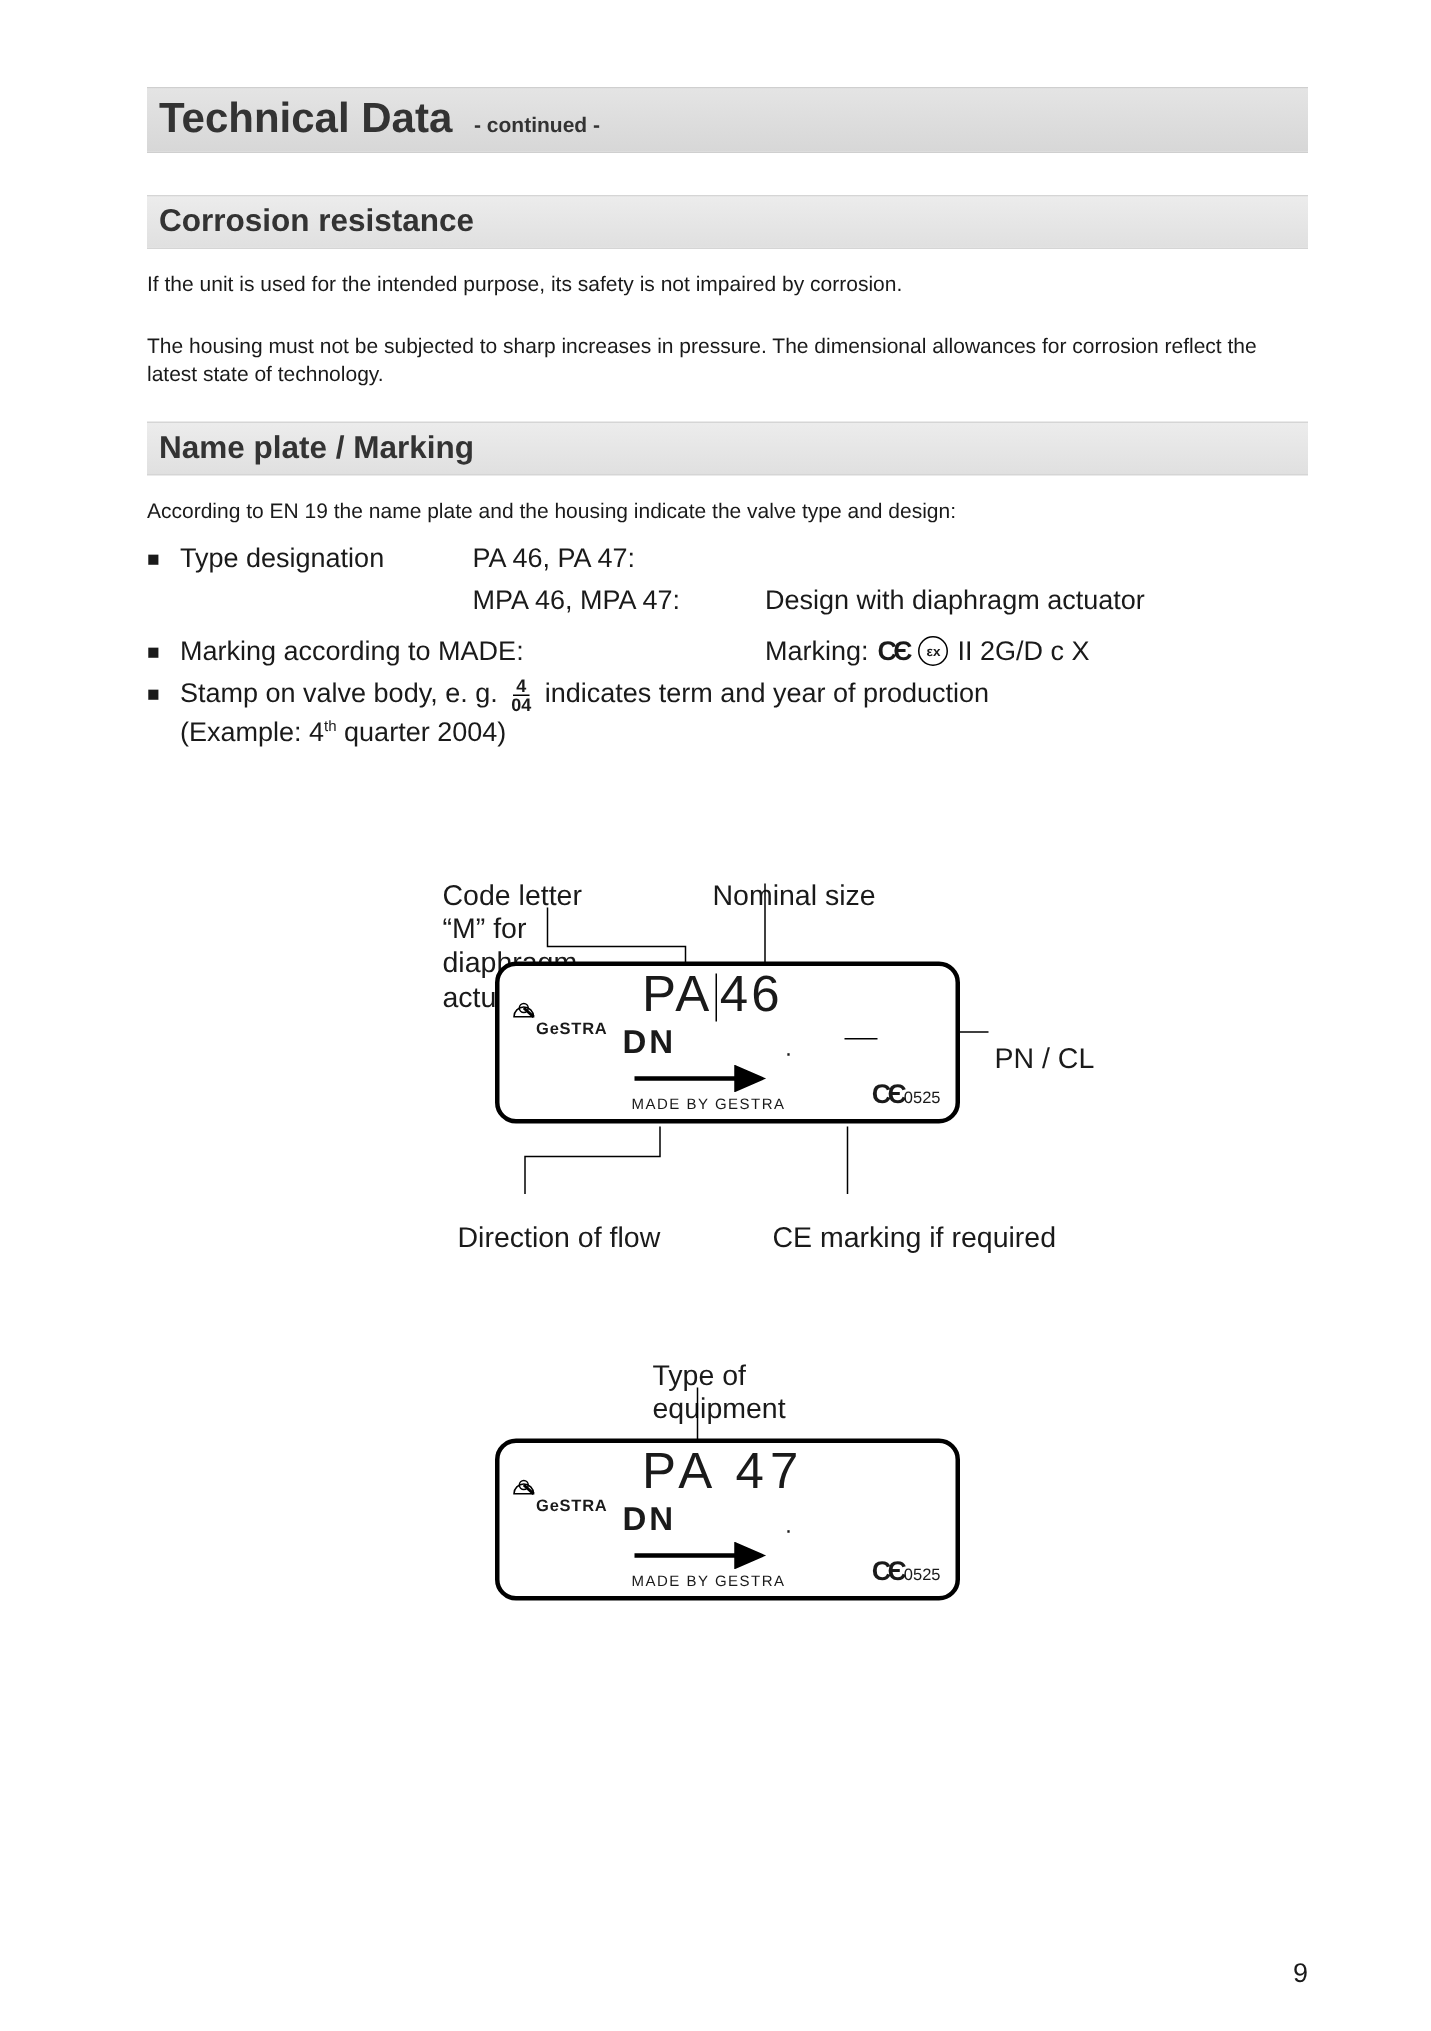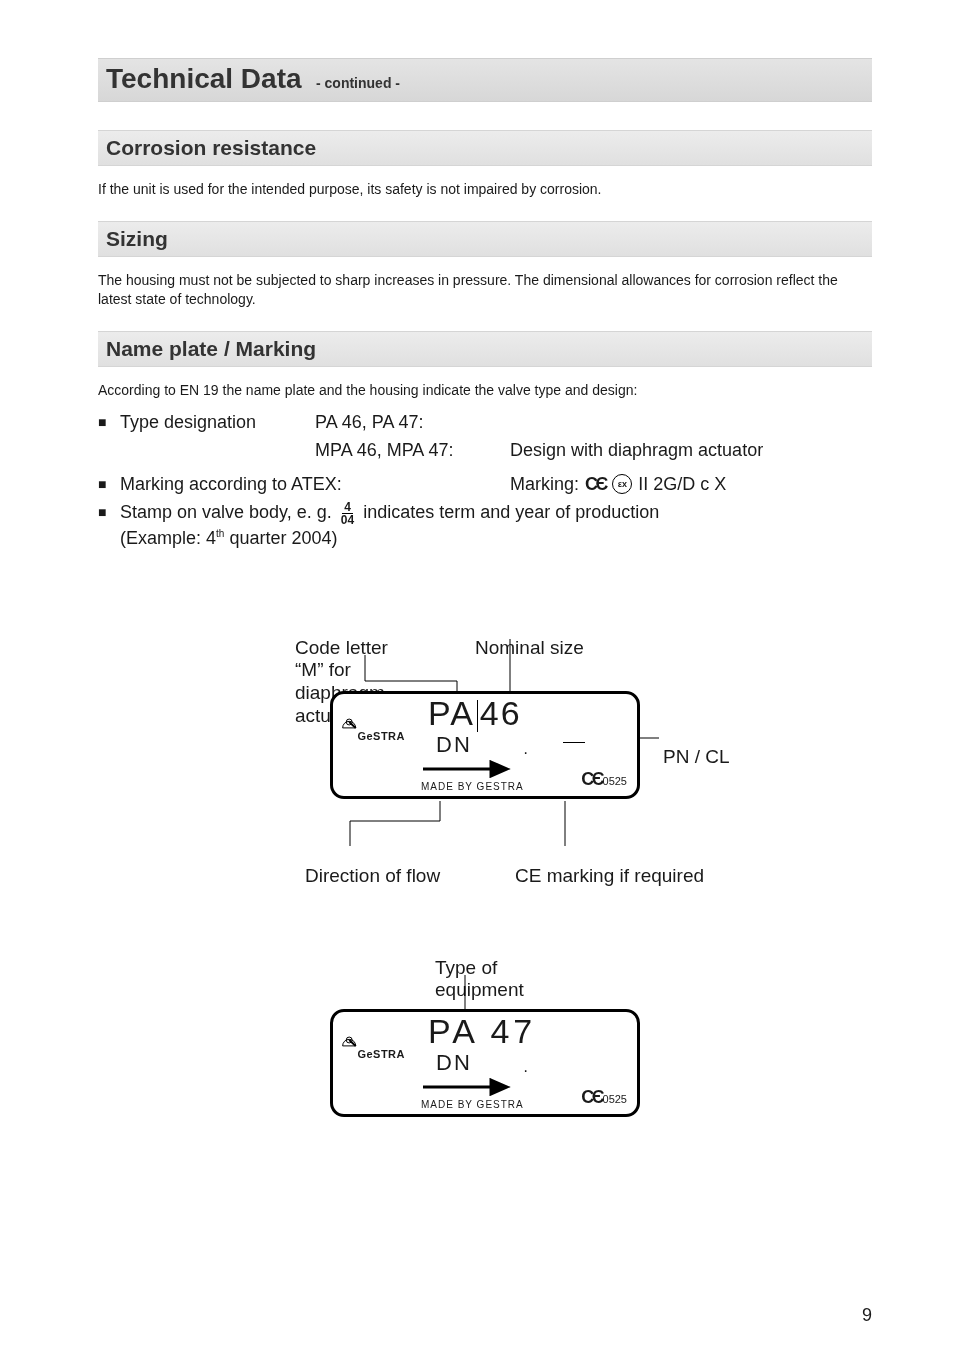--- a/index.html
+++ b/index.html
@@ -96,21 +96,21 @@
     padding: 4px 10px 4px 8px;
   }
   .plate .logo {
     position:absolute; left:8px; top:8px; width:64px;
     display:flex; flex-direction:row; align-items:flex-end;
   }
   .plate .logo svg { width:46px; height:40px; }
   .plate .logo .brand { font-family: Arial; font-weight:bold; font-size:11px; letter-spacing:0.5px; }
   .plate .model-row { position:absolute; left:95px; top:0px; font-size:34px; font-weight:300; letter-spacing:2px; font-family: Arial; }
   .plate .model-row .sep { display:inline-block; border-left:1.5px solid #000; height:32px; vertical-align:middle; margin:0 2px; line-height:1; }
-  .plate .dn-row { position:absolute; left:82px; top:38px; font-size:22px; font-weight:400; letter-spacing:2px;margin-left:21px; }
+  .plate .dn-row { position:absolute; left:82px; top:38px; font-size:22px; font-weight:700; letter-spacing:2px; }
   .plate .dot   { position:absolute; left:190px; top:50px; font-size:16px; }
   .plate .dash  { position:absolute; left:230px; top:48px; width:22px; border-top:1.5px solid #000; }
   .plate .arrow { position:absolute; left:88px; top:66px; }
   .plate .made  { position:absolute; left:88px; bottom:4px; font-size:10px; letter-spacing:1px; }
   .plate .ce    { position:absolute; right:10px; bottom:6px; font-size:18px; font-weight:bold; }
   .plate .ce .num { font-size:11px; font-weight:normal; vertical-align:baseline; }
 
   .callout { position:absolute; font-size:19px; line-height:1.2;margin-top:16px; }
   .lead { stroke:#000; stroke-width:1; fill:none; }
 
@@ -122,21 +122,20 @@
 <div class="page">
 
   <div class="h1-bar">
     <span class="main">Technical Data</span>
     <span class="cont">- continued -</span>
   </div>
 
   <div class="h2-bar">Corrosion resistance</div>
   <p class="body-text">If the unit is used for the intended purpose, its safety is not impaired by corrosion.</p>
 
-  <div class="h2-bar">Sizing</div>
   <p class="body-text">The housing must not be subjected to sharp increases in pressure. The dimensional allowances for corrosion reflect the latest state of technology.</p>
 
   <div class="h2-bar">Name plate / Marking</div>
   <p class="body-text" style="margin-bottom:10px">According to EN 19 the name plate and the housing indicate the valve type and design:</p>
 
   <div class="list">
 
     <div class="list-row">
       <span class="bullet">■</span>
       <span class="col-label">Type designation</span>
@@ -144,21 +143,21 @@
     </div>
     <div class="list-row">
       <span class="bullet"></span>
       <span class="col-label"></span>
       <span class="col-mid">MPA 46, MPA 47:</span>
       <span class="col-right">Design with diaphragm actuator</span>
     </div>
 
     <div class="list-row atex-row" style="margin-top:10px">
       <span class="bullet">■</span>
-      <span class="col-label">Marking according to ATEX:</span>
+      <span class="col-label">Marking according to MADE:</span>
       <span class="col-right">
         <span>Marking:</span>
         <span class="ce-mark">C Є</span>
         <span class="ex-circ">εx</span>
         <span>II 2G/D c X</span>
       </span>
     </div>
 
     <div class="stamp-row" style="margin-top:4px">
       <span class="bullet">■</span>

